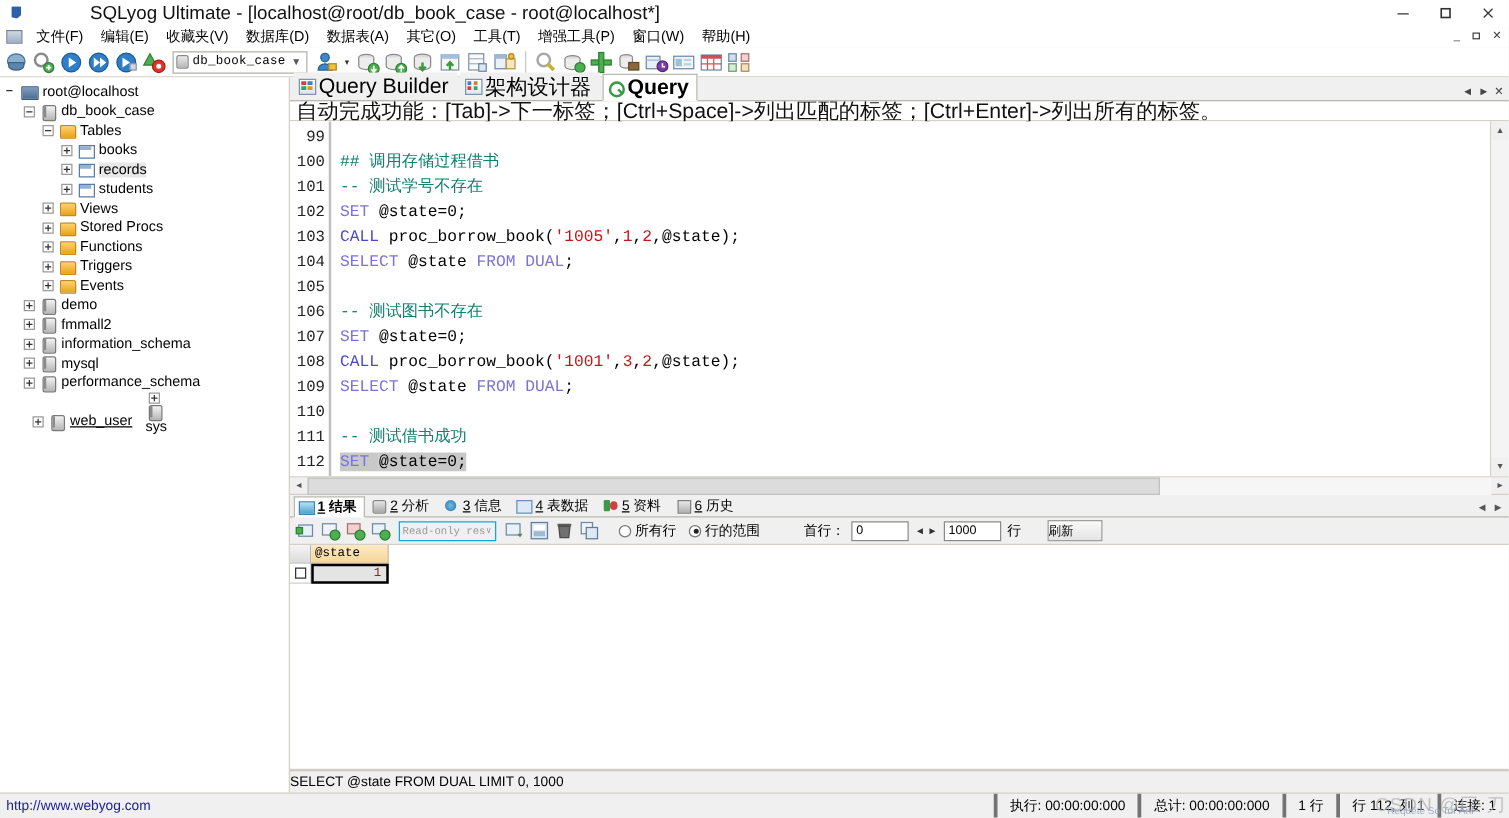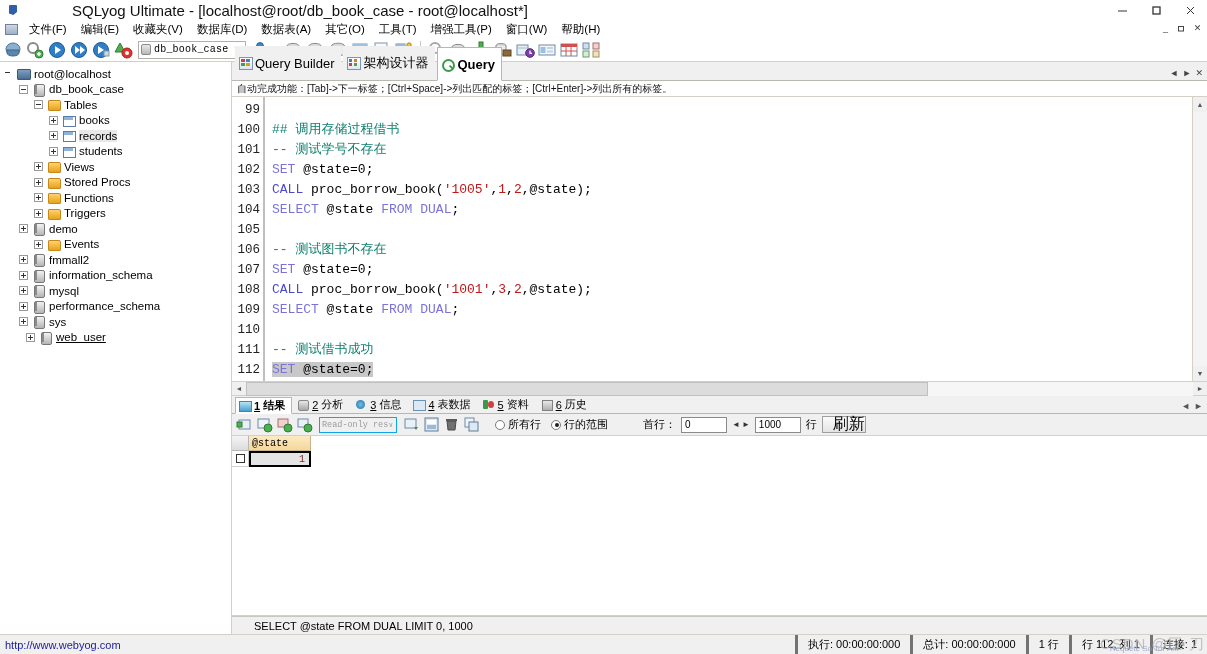--- a/index.html
+++ b/index.html
@@ -284,23 +284,23 @@
     align-items: flex-end;
     background: #f0f0f0;
     padding-left: 3px;
     position: relative;
     flex: 0 0 auto;
     border-bottom: 1px solid #b8b8b0;
   }
   .etab {
     display: flex;
     align-items: center;
-    height: 34px;
+    height: 22px;
     padding: 0 6px 0 3px;
-    font-size: 13px;
+    font-size: 17px;
     background: #f0f0f0;
     border: 1px solid transparent;
     margin-right: 2px;
     gap: 3px;
     white-space: nowrap;
   }
   .etab.active {
     background: #ffffff;
     border: 1px solid #b8b8b0;
     border-bottom: 1px solid #ffffff;
@@ -347,21 +347,21 @@
   }
 
   
   .hint-bar {
     height: 16px;
     background: #ffffff;
     border-bottom: 1px solid #d4d0c8;
     display: flex;
     align-items: center;
     padding-left: 5px;
-    font-size: 10px;
+    font-size: 17px;
     color: #111;
     white-space: nowrap;
     flex: 0 0 auto;
   }
 
   
   .editor-wrap {
     flex: 0 0 auto;
     height: 285px;
     display: flex;
@@ -533,23 +533,23 @@
     font-size:10px; padding-left:3px;
     display:flex; align-items:center;
   }
   .spin { display:flex; gap:2px; }
   .spin span { font-size:8px; color:#333; }
   .btn {
     height: 17px;
     min-width: 44px;
     border:1px solid #a0a0a0;
     background: linear-gradient(#fafafa,#e4e4e4);
-    font-size:16px;
-    display:flex;align-items:center;justify-content:flex-end;
-    margin-left: 0;
+    font-size:10px;
+    display:flex;align-items:center;justify-content:flex-start;
+    margin-left: 16px;
   }
 
   
   .grid-area {
     flex: 1 1 auto;
     background: #ffffff;
     border-bottom: 1px solid #d4d0c8;
     overflow: hidden;
     min-height: 0;
   }
@@ -598,21 +598,21 @@
     color: #7a2a2a;
     flex:0 0 auto;
   }
 
   
   .query-echo {
     height: 18px;
     background: #f0f0f0;
     border-top: 1px solid #c8c8c0;
     display: flex; align-items: center;
-    padding-left: 22px;
+    padding-left: 0;
     font-size: 11px;
     flex: 0 0 auto;
   }
 
   
   .statusbar {
     height: 20px;
     background: #f0f0f0;
     border-top: 1px solid #d4d0c8;
     display: flex;
@@ -920,51 +920,51 @@
           <div class="tree-row" style="padding-left: 34px;">
             <span class="expander plus"></span>
             <span class="ico ico-folder"></span>
             <span class="tree-label">Functions</span>
           </div>
           <div class="tree-row" style="padding-left: 34px;">
             <span class="expander plus"></span>
             <span class="ico ico-folder"></span>
             <span class="tree-label">Triggers</span>
           </div>
+          <div class="tree-row" style="padding-left: 34px;">
+            <span class="expander plus"></span>
+            <span class="ico ico-folder"></span>
+            <span class="tree-label">Events</span>
+          </div>
           <div class="tree-row" style="padding-left: 19px;">
             <span class="expander plus"></span>
             <span class="ico ico-db"></span>
             <span class="tree-label">demo</span>
           </div>
-          <div class="tree-row" style="padding-left: 34px;">
-            <span class="expander plus"></span>
-            <span class="ico ico-folder"></span>
-            <span class="tree-label">Events</span>
-          </div>
           <div class="tree-row" style="padding-left: 19px;">
             <span class="expander plus"></span>
             <span class="ico ico-db"></span>
             <span class="tree-label">fmmall2</span>
           </div>
           <div class="tree-row" style="padding-left: 19px;">
             <span class="expander plus"></span>
             <span class="ico ico-db"></span>
             <span class="tree-label">information_schema</span>
           </div>
           <div class="tree-row" style="padding-left: 19px;">
             <span class="expander plus"></span>
             <span class="ico ico-db"></span>
             <span class="tree-label">mysql</span>
           </div>
           <div class="tree-row" style="padding-left: 19px;">
             <span class="expander plus"></span>
             <span class="ico ico-db"></span>
             <span class="tree-label">performance_schema</span>
           </div>
-          <div class="tree-row" style="padding-left: 19px;">
+          <div class="tree-row" style="padding-left: 19px; flex-direction: column;">
             <span class="expander plus"></span>
             <span class="ico ico-db"></span>
             <span class="tree-label">sys</span>
           </div>
           <div class="tree-row" style="padding-left: 26px; text-decoration: underline;">
             <span class="expander plus"></span>
             <span class="ico ico-db"></span>
             <span class="tree-label">web_user</span>
           </div>
         </div>

